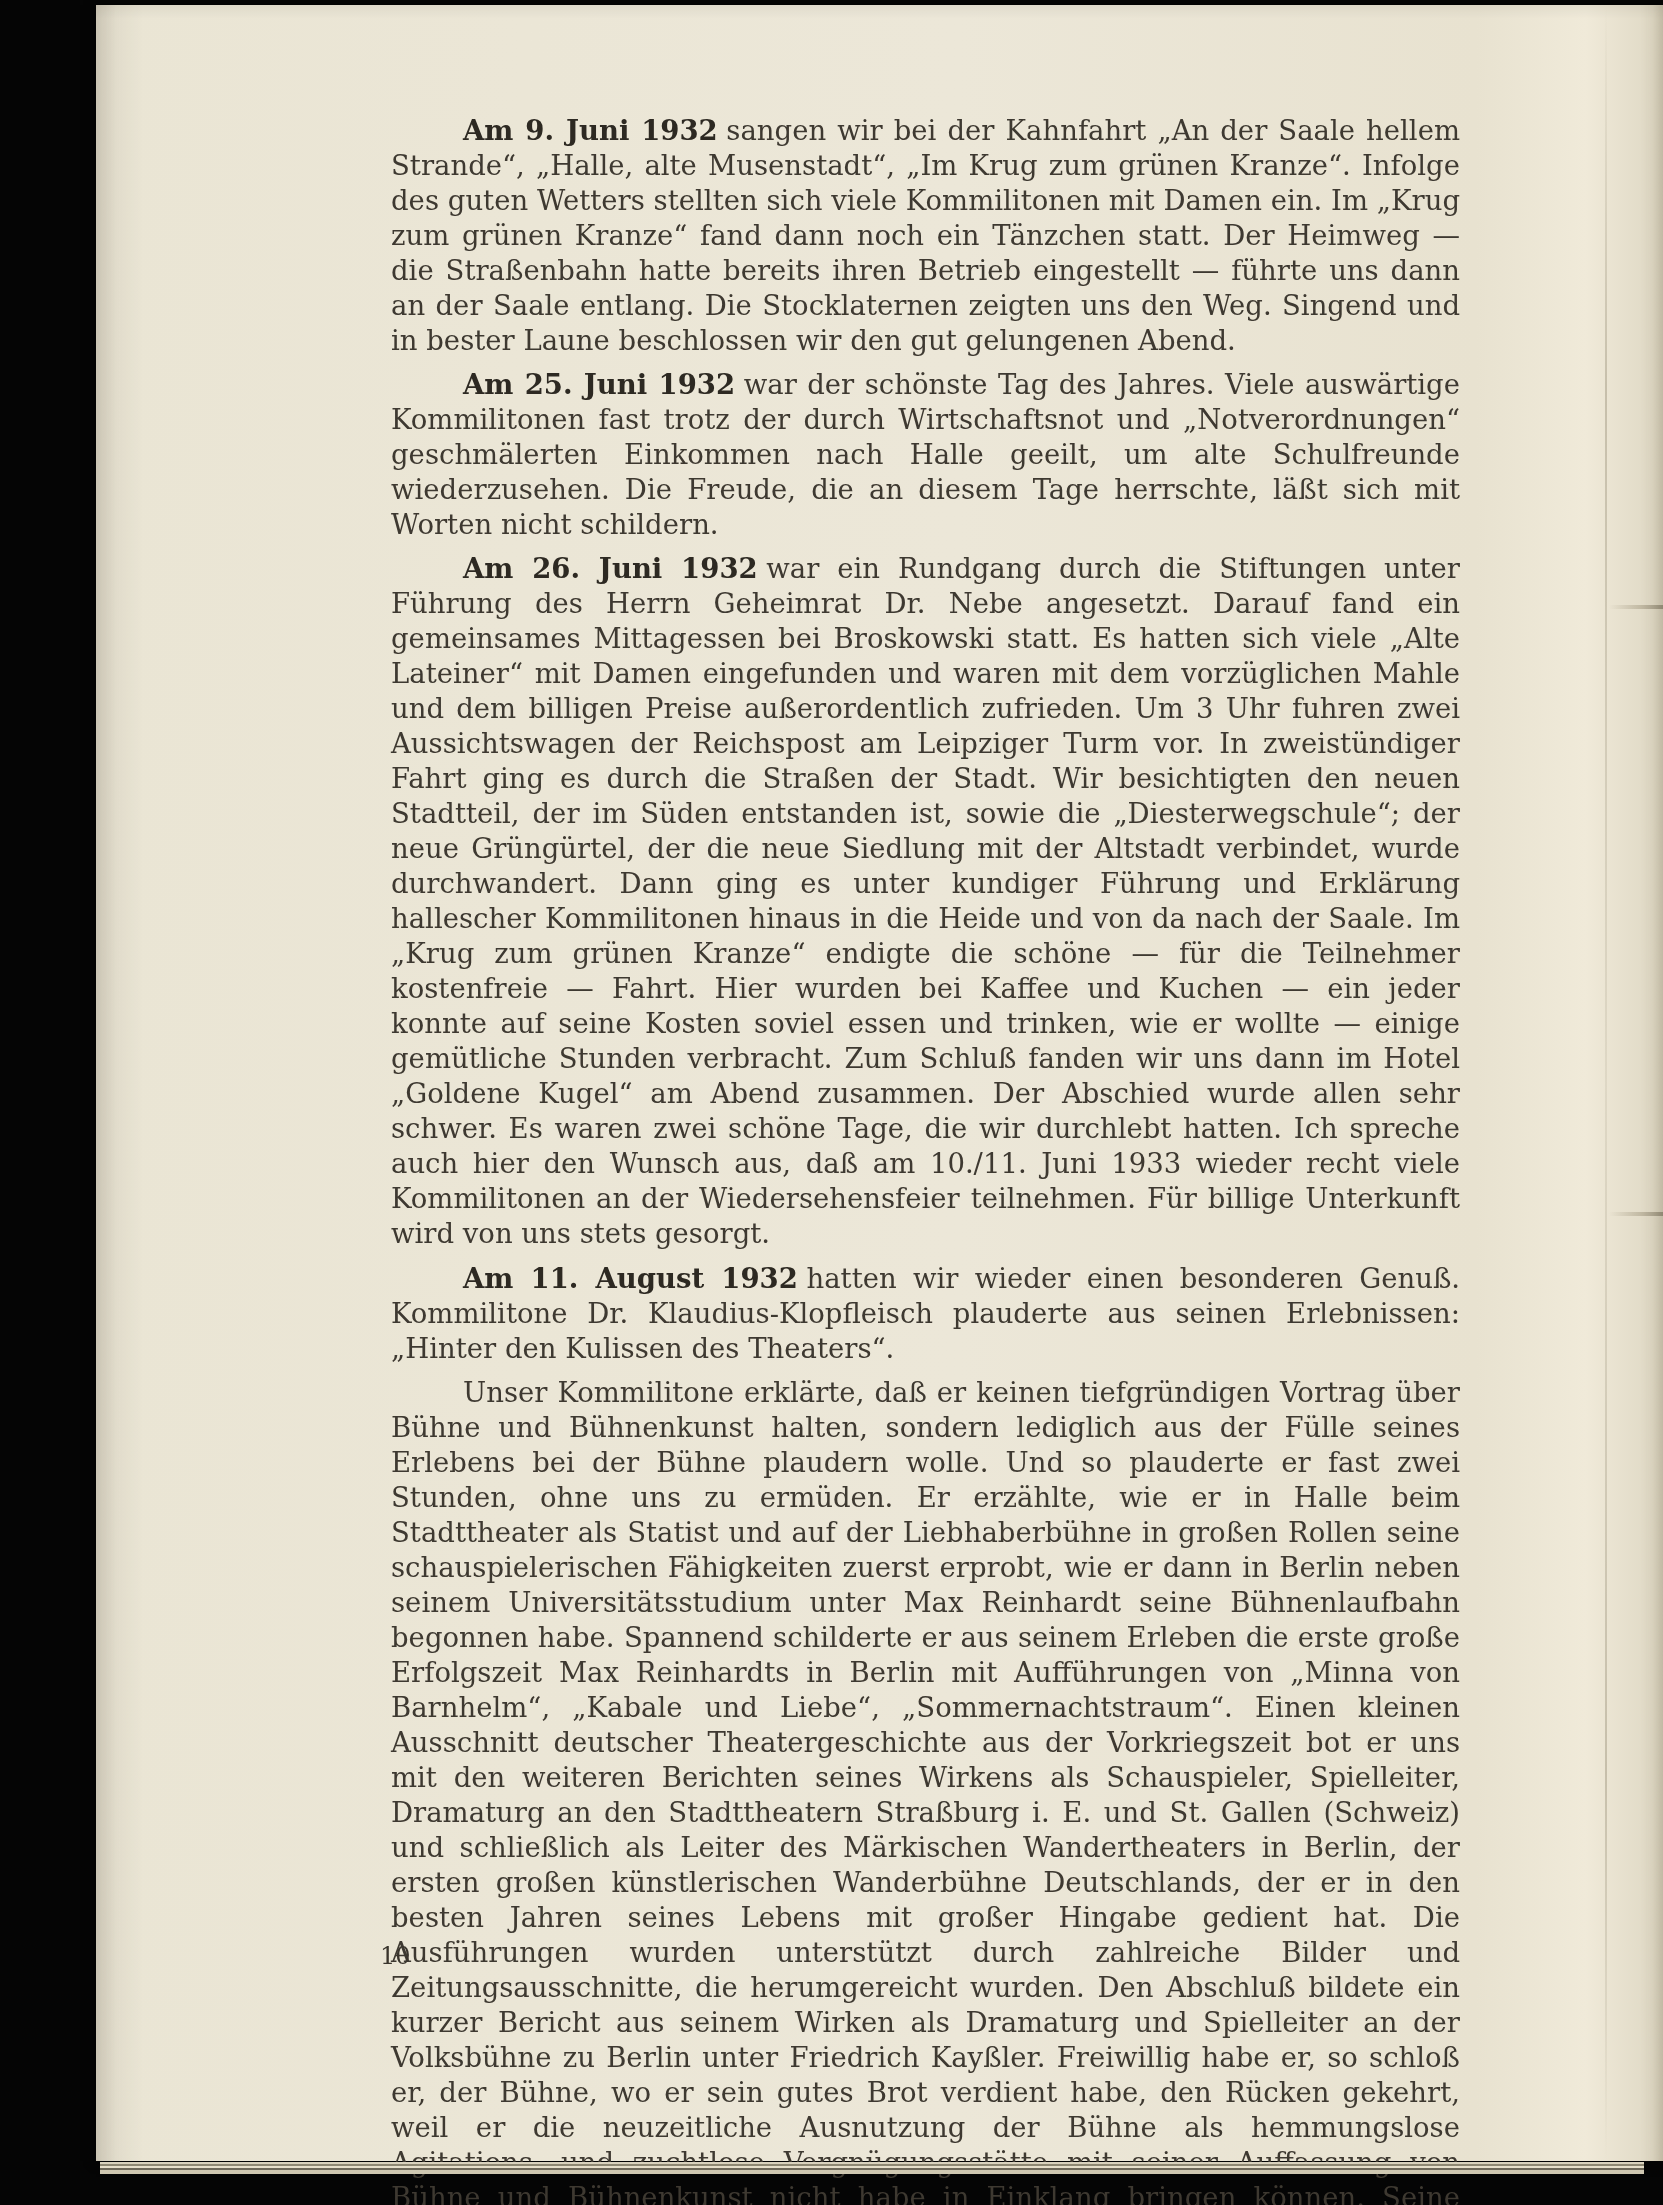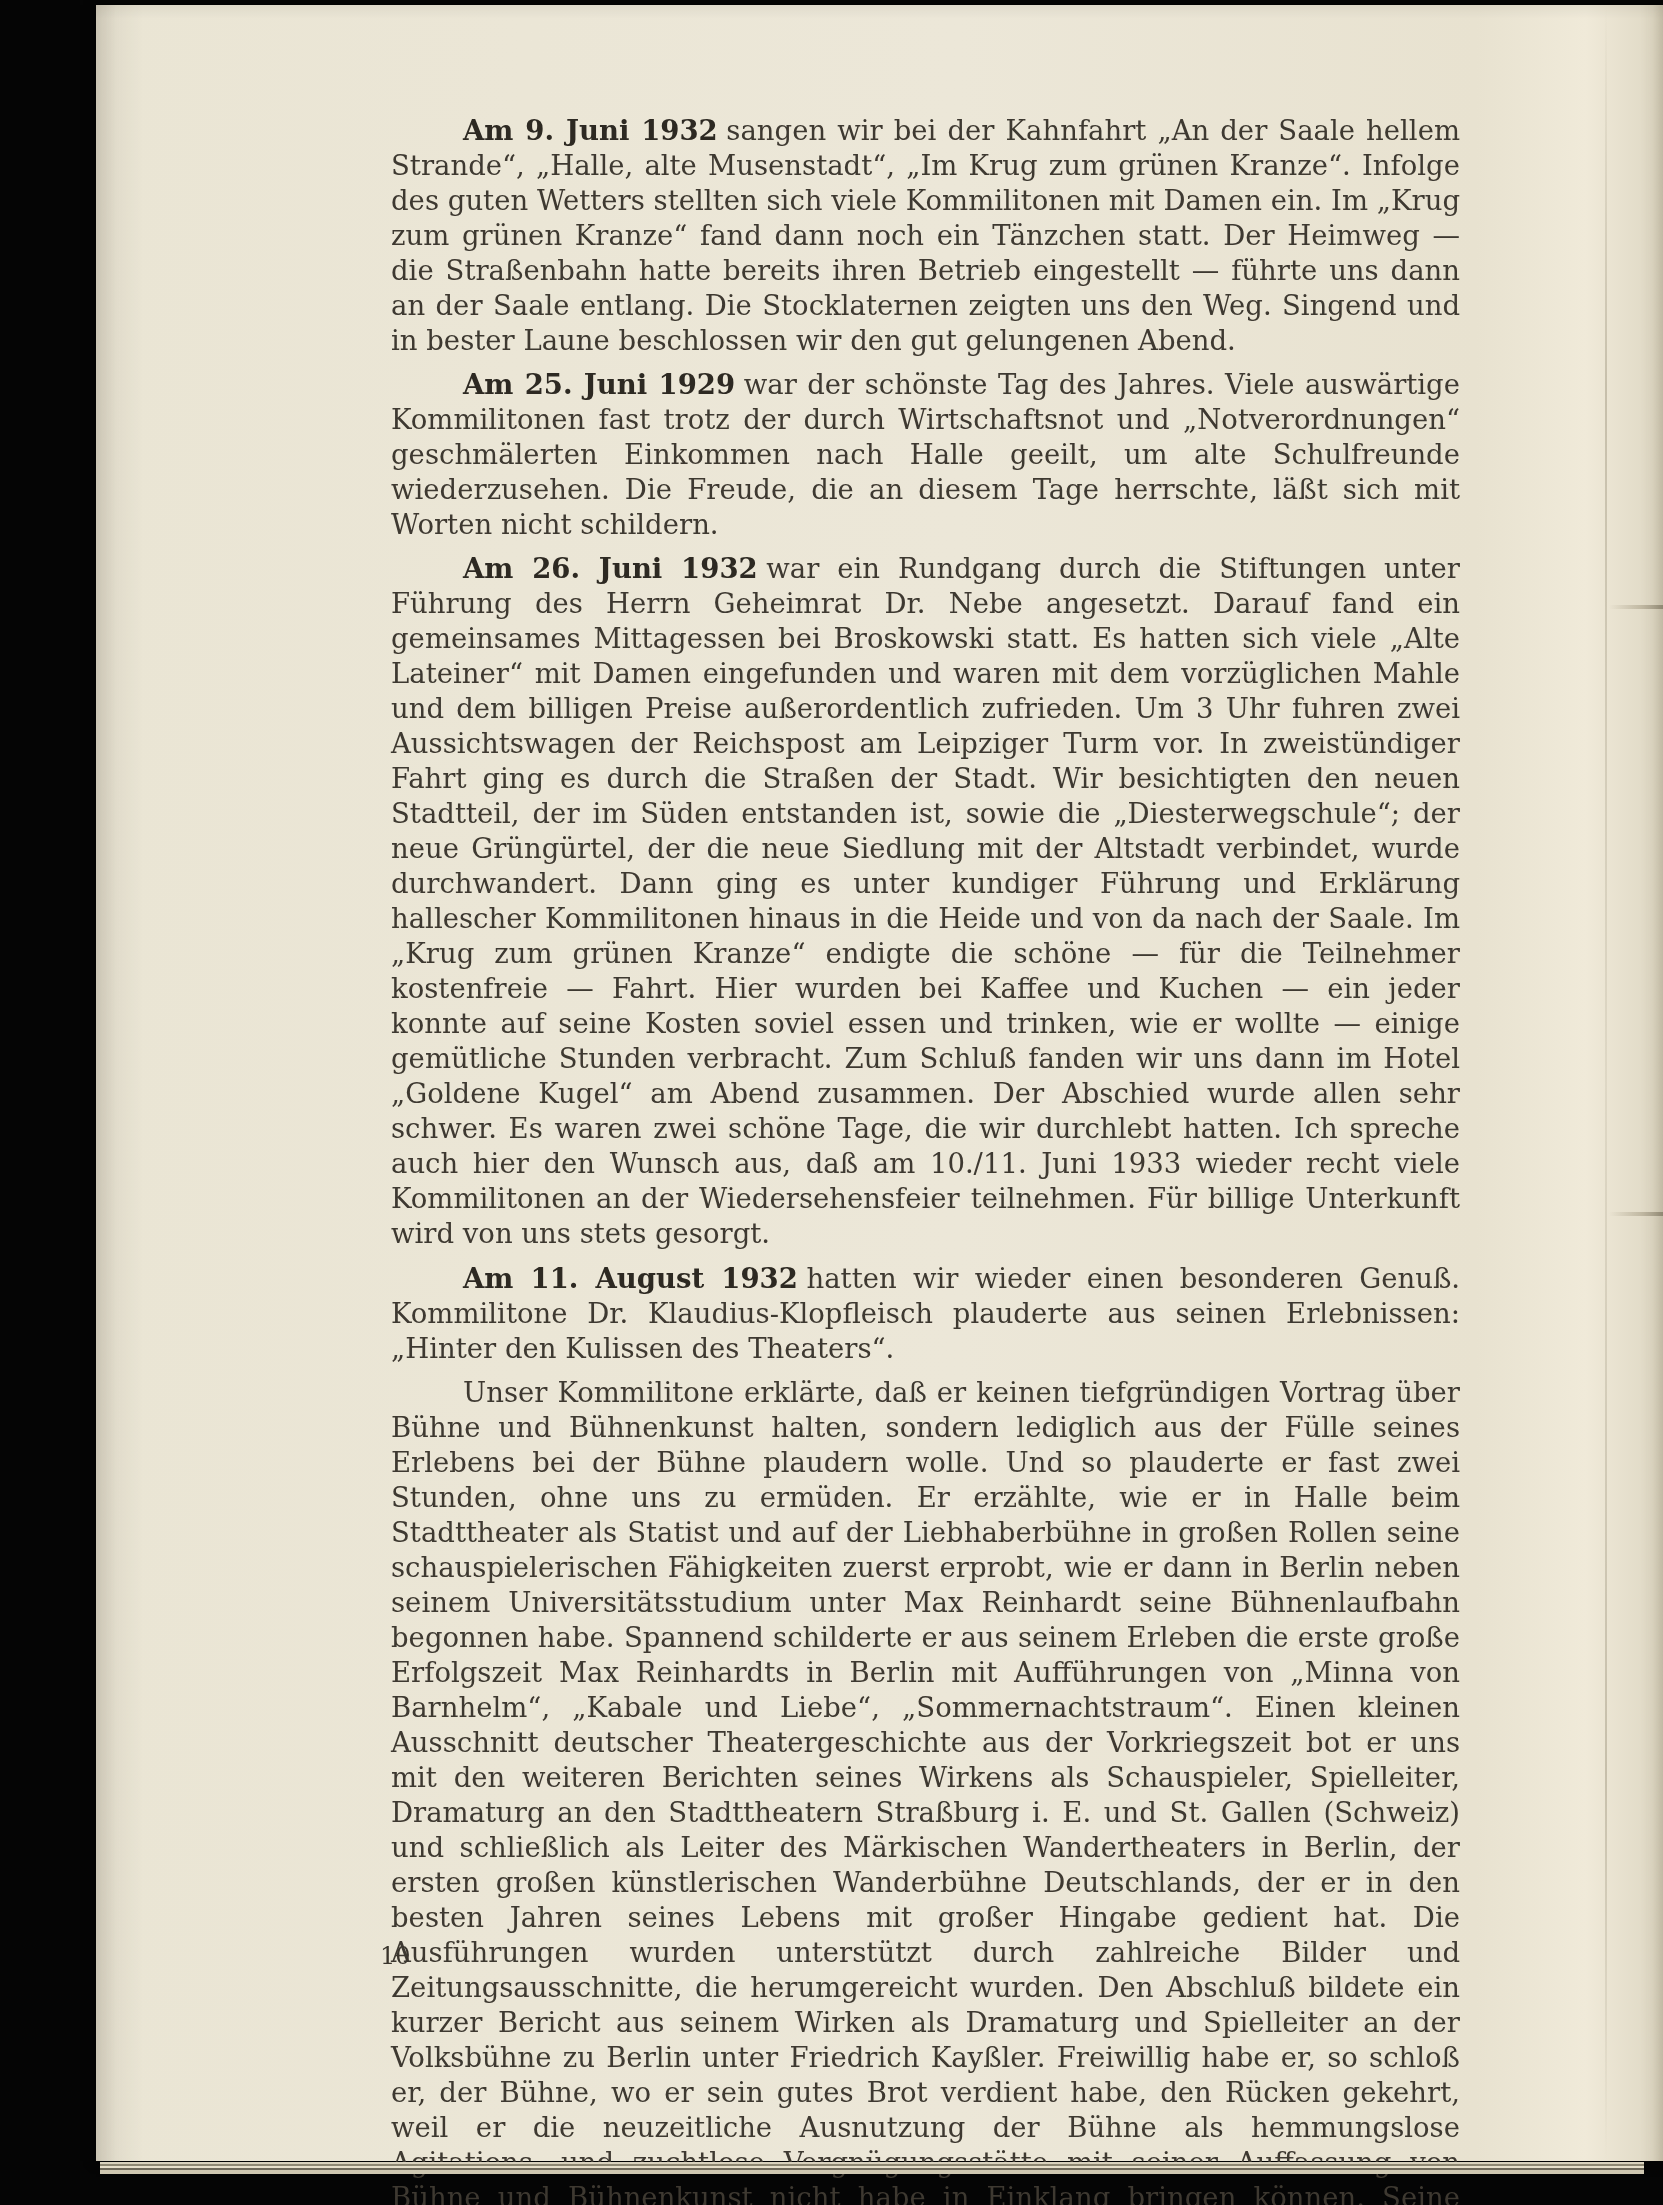--- a/index.html
+++ b/index.html
@@ -97,21 +97,21 @@
 
 <div class="paper">
   <div class="crease"></div>
   <div class="fold-notch n1"></div>
   <div class="fold-notch n2"></div>
 
   <div class="text-block">
     <p><strong class="lead">Am 9. Juni 1932</strong><span>sangen wir bei der Kahnfahrt „An der Saale hellem Strande“, „Halle, alte Musenstadt“, „Im Krug zum grünen Kranze“. Infolge des guten Wetters stellten sich viele Kommilitonen mit Damen ein. Im „Krug zum grünen Kranze“ fand dann noch ein Tänzchen statt. Der Heimweg — die Straßenbahn hatte bereits ihren Betrieb eingestellt — führte uns dann an der Saale entlang. Die Stocklaternen zeigten uns den Weg. Singend und in bester Laune beschlossen wir den gut gelungenen Abend.</span></p>
 
 
-    <p><strong class="lead">Am 25. Juni 1929</strong><span>war der schönste Tag des Jahres. Viele auswärtige Kommilitonen fast trotz der durch Wirtschaftsnot und „Notverordnungen“ geschmälerten Einkommen nach Halle geeilt, um alte Schulfreunde wiederzusehen. Die Freude, die an diesem Tage herrschte, läßt sich mit Worten nicht schildern.</span></p>
+    <p><strong class="lead">Am 25. Juni 1932</strong><span>war der schönste Tag des Jahres. Viele auswärtige Kommilitonen fast trotz der durch Wirtschaftsnot und „Notverordnungen“ geschmälerten Einkommen nach Halle geeilt, um alte Schulfreunde wiederzusehen. Die Freude, die an diesem Tage herrschte, läßt sich mit Worten nicht schildern.</span></p>
 
     <p><strong class="lead">Am 26. Juni 1932</strong><span>war ein Rundgang durch die Stiftungen unter Führung des Herrn Geheimrat Dr. Nebe angesetzt. Darauf fand ein gemeinsames Mittagessen bei Broskowski statt. Es hatten sich viele „Alte Lateiner“ mit Damen eingefunden und waren mit dem vorzüglichen Mahle und dem billigen Preise außerordentlich zufrieden. Um 3 Uhr fuhren zwei Aussichtswagen der Reichspost am Leipziger Turm vor. In zweistündiger Fahrt ging es durch die Straßen der Stadt. Wir besichtigten den neuen Stadtteil, der im Süden entstanden ist, sowie die „Diesterwegschule“; der neue Grüngürtel, der die neue Siedlung mit der Altstadt verbindet, wurde durchwandert. Dann ging es unter kundiger Führung und Erklärung hallescher Kommilitonen hinaus in die Heide und von da nach der Saale. Im „Krug zum grünen Kranze“ endigte die schöne — für die Teilnehmer kostenfreie — Fahrt. Hier wurden bei Kaffee und Kuchen — ein jeder konnte auf seine Kosten soviel essen und trinken, wie er wollte — einige gemütliche Stunden verbracht. Zum Schluß fanden wir uns dann im Hotel „Goldene Kugel“ am Abend zusammen. Der Abschied wurde allen sehr schwer. Es waren zwei schöne Tage, die wir durchlebt hatten. Ich spreche auch hier den Wunsch aus, daß am 10./11. Juni 1933 wieder recht viele Kommilitonen an der Wiedersehensfeier teilnehmen. Für billige Unterkunft wird von uns stets gesorgt.</span></p>
 
 
     <p><strong class="lead">Am 11. August 1932</strong><span>hatten wir wieder einen besonderen Genuß. Kommilitone Dr. Klaudius-Klopfleisch plauderte aus seinen Erlebnissen: „Hinter den Kulissen des Theaters“.</span></p>
 
     <p><span>Unser Kommilitone erklärte, daß er keinen tiefgründigen Vortrag über Bühne und Bühnenkunst halten, sondern lediglich aus der Fülle seines Erlebens bei der Bühne plaudern wolle. Und so plauderte er fast zwei Stunden, ohne uns zu ermüden. Er erzählte, wie er in Halle beim Stadttheater als Statist und auf der Liebhaberbühne in großen Rollen seine schauspielerischen Fähigkeiten zuerst erprobt, wie er dann in Berlin neben seinem Universitätsstudium unter Max Reinhardt seine Bühnenlaufbahn begonnen habe. Spannend schilderte er aus seinem Erleben die erste große Erfolgszeit Max Reinhardts in Berlin mit Aufführungen von „Minna von Barnhelm“, „Kabale und Liebe“, „Sommernachtstraum“. Einen kleinen Ausschnitt deutscher Theatergeschichte aus der Vorkriegszeit bot er uns mit den weiteren Berichten seines Wirkens als Schauspieler, Spielleiter, Dramaturg an den Stadttheatern Straßburg i. E. und St. Gallen (Schweiz) und schließlich als Leiter des Märkischen Wandertheaters in Berlin, der ersten großen künstlerischen Wanderbühne Deutschlands, der er in den besten Jahren seines Lebens mit großer Hingabe gedient hat. Die Ausführungen wurden unterstützt durch zahlreiche Bilder und Zeitungsausschnitte, die herumgereicht wurden. Den Abschluß bildete ein kurzer Bericht aus seinem Wirken als Dramaturg und Spielleiter an der Volksbühne zu Berlin unter Friedrich Kayßler. Freiwillig habe er, so schloß er, der Bühne, wo er sein gutes Brot verdient habe, den Rücken gekehrt, weil er die neuzeitliche Ausnutzung der Bühne als hemmungslose Agitations- und zuchtlose Vergnügungsstätte mit seiner Auffassung von Bühne und Bühnenkunst nicht habe in Einklang bringen können. Seine Liebe und sein Glaube gehöre nach wie vor der Bühne als</span></p>
   </div>
 
   <div class="page-number">10</div>

